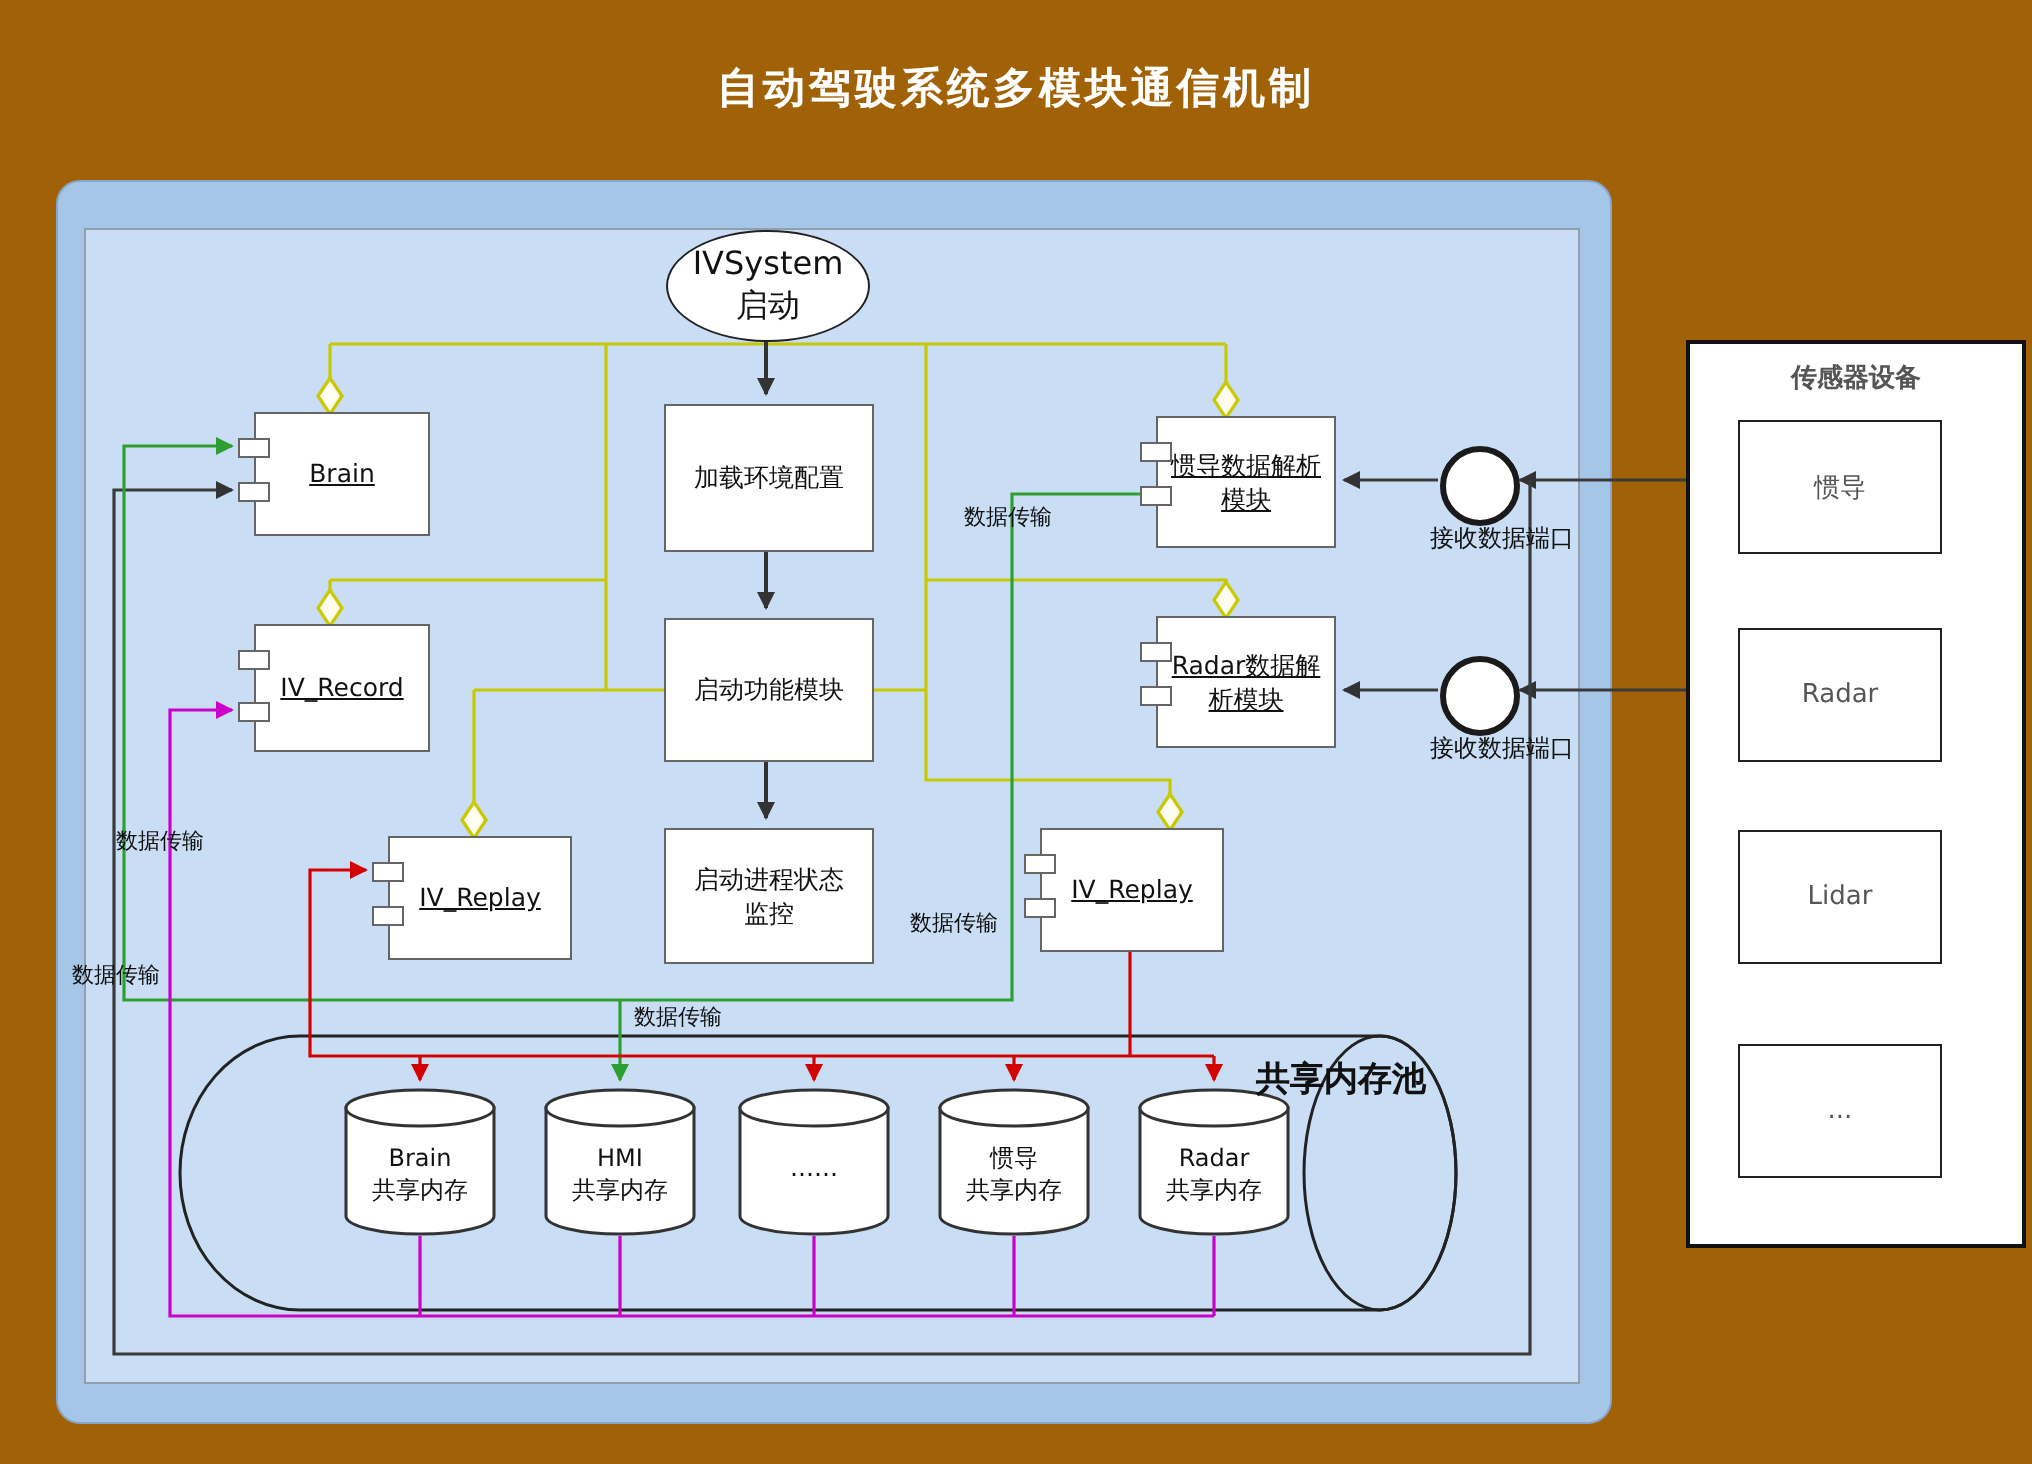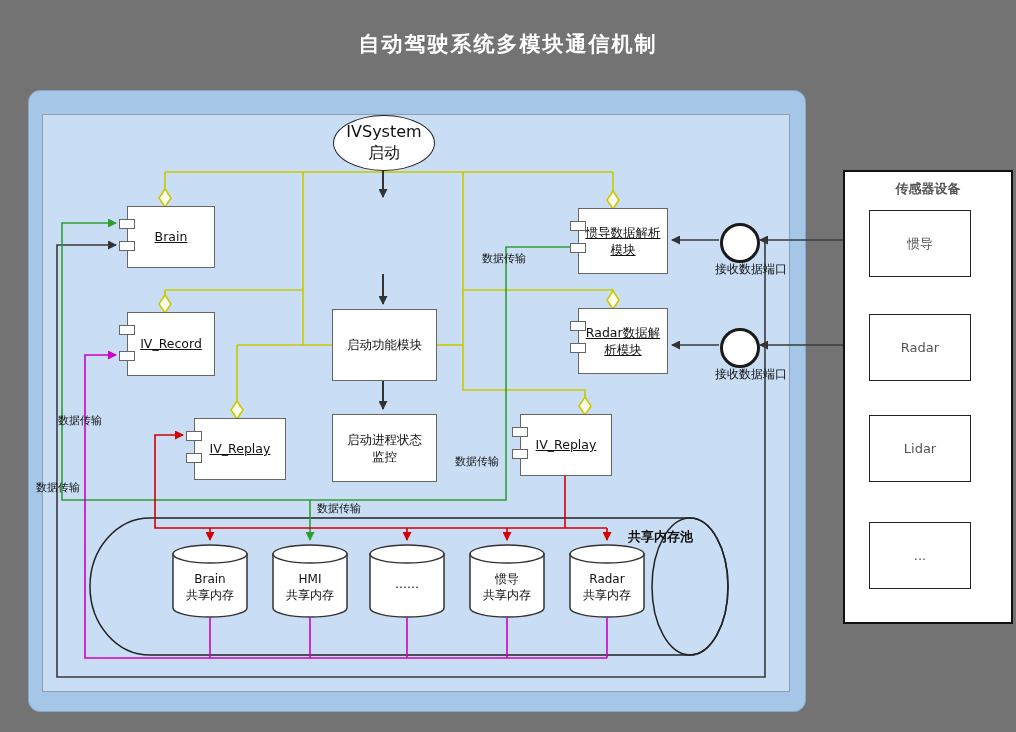--- a/index.html
+++ b/index.html
@@ -1,16 +1,16 @@
 <!DOCTYPE html>
 <html><head>
 <meta charset="utf-8">
 <style>
   html,body{margin:0;padding:0;background:#000;}
-  .stage{position:relative;width:1016px;height:732px;background:#737373;overflow:hidden;
+  .stage{position:relative;width:1016px;height:732px;background:#a16207;overflow:hidden;
          font-family:"DejaVu Sans","Liberation Sans",sans-serif;color:#111;}
   .title{position:absolute;left:0;top:30px;width:100%;text-align:center;color:#fff;
          font-size:21px;font-weight:bold;letter-spacing:2px;}
   .outer-rect{position:absolute;left:28px;top:90px;width:776px;height:620px;
          background:#a6c6e8;border:1px solid #86a6cb;border-radius:12px;}
   .inner-rect{position:absolute;left:42px;top:114px;width:746px;height:576px;
          background:#c9def5;border:1px solid #8f9fae;}
   svg.lines{position:absolute;left:0;top:0;}
   .ellipse{position:absolute;left:333px;top:115px;width:100px;height:54px;border-radius:50%;
          background:#fff;border:1.5px solid #222;display:flex;align-items:center;justify-content:center;
@@ -23,21 +23,21 @@
          box-sizing:border-box;}
   .comp-label{font-size:12.5px;text-decoration:underline;text-align:center;white-space:pre-line;line-height:1.4;}
   .port{position:absolute;width:34px;height:34px;border-radius:50%;background:#fff;border:3px solid #1a1a1a;
          box-sizing:content-box;}
   .portlabel{position:absolute;width:100px;text-align:right;font-size:12px;color:#111;}
   .panel{position:absolute;left:843px;top:170px;width:150px;height:450px;background:#fff;border:2px solid #111;padding-left:16px;}
   .panel-title{position:absolute;left:0;top:8px;width:100%;text-align:center;font-size:13px;
          font-weight:bold;color:#555;}
   .sbox{position:absolute;left:24px;width:100px;height:65px;border:1.5px solid #222;color:#555;
          font-size:13px;display:flex;align-items:center;justify-content:center;background:#fff;}
-  .pool-title{position:absolute;left:628px;top:528px;font-size:13px;font-weight:bold;color:#111;}
+  .pool-title{position:absolute;left:628px;top:528px;font-size:17px;font-weight:bold;color:#111;}
   .cyl-label{position:absolute;width:90px;text-align:center;font-size:12px;line-height:1.3;
          white-space:pre-line;color:#111;}
   .dt{position:absolute;font-size:11px;color:#111;font-family:Liberation Mono, monospace;}
 </style>
 </head>
 <body>
 
 <div class="stage">
 
   <div class="title">自动驾驶系统多模块通信机制</div>
@@ -148,20 +148,21 @@
       <path d="M607 618 V658"></path>
       <path d="M607 658 H85 V355 H116" marker-end="url(#ar-m)"></path>
     </g>
   </svg>
 
   <div class="ellipse">
     <span style="white-space:pre-line;">IVSystem
 启动</span>
   </div>
 
+  <div class="pbox" style="left:332px;top:202px;width:103px;height:72px">加载环境配置</div>
   <div class="pbox" style="left:332px;top:309px;width:103px;height:70px">启动功能模块</div>
   <div class="pbox" style="left:332px;top:414px;width:103px;height:66px">启动进程状态
 监控</div>
 
   <div class="comp" style="left:127px;top:206px;width:86px;height:60px">
     <span class="tab" style="top:12px"></span>
     <span class="tab" style="top:34px"></span>
     <span class="comp-label">Brain</span>
   </div>
 

